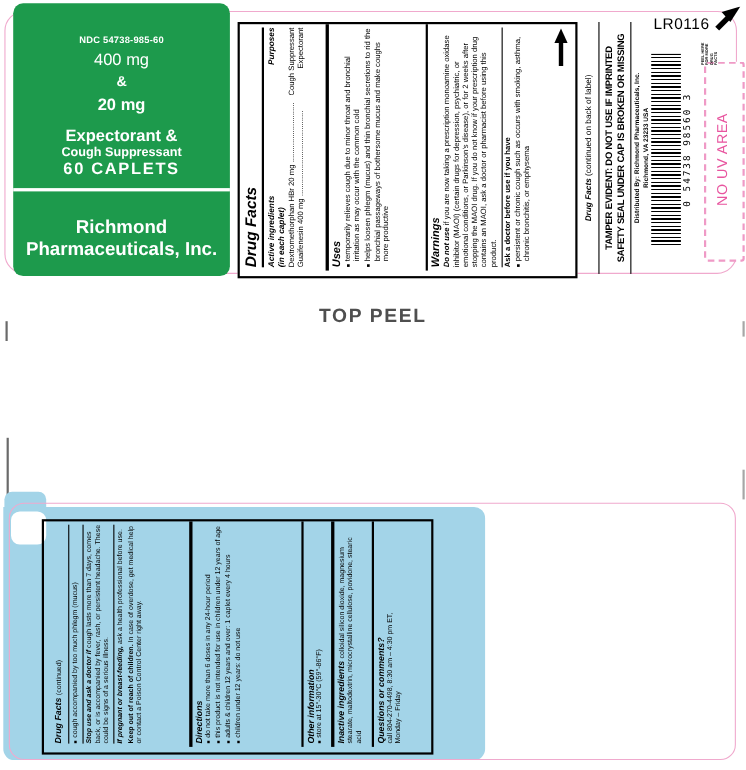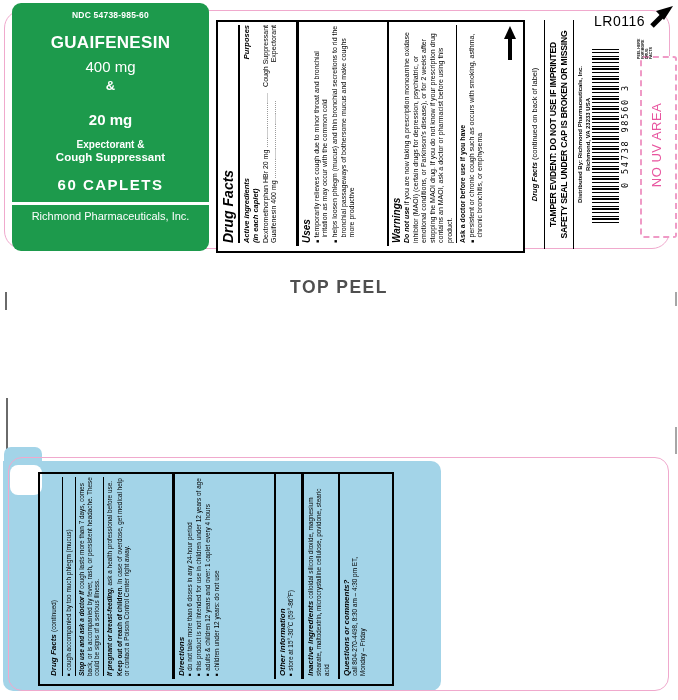--- a/index.html
+++ b/index.html
@@ -7,31 +7,31 @@
           font-family:"Liberation Sans",sans-serif;color:#000}
   .abs{position:absolute}
   .vstrip{position:absolute}
   .vin{transform-origin:0 0;transform:rotate(-90deg) translateX(-100%)}
   .vin *{box-sizing:border-box}
   .pinkrect{border:1.5px solid #f0a9cd;border-radius:16px;background:transparent}
 
   
   #green{left:12px;top:3px;width:197px;height:248px;background:#1d9a4c;border-radius:9px;
          display:flex;flex-direction:column;align-items:center;text-align:center;color:#fff;z-index:2}
-  .g-ndc{font-size:8.5px;margin-top:7px;font-weight:bold;letter-spacing:.2px}
+  .g-ndc{font-size:8.5px;margin-top:28px;font-weight:bold;letter-spacing:.2px}
   .g-d1{font-size:17px;font-weight:bold;margin-top:13px;letter-spacing:.3px}
   .g-s1{font-size:15px;font-weight:normal;margin-top:5px}
   .g-amp{font-size:13px;font-weight:bold;margin-top:3px}
   .g-d2{font-size:14.5px;font-weight:bold;margin-top:4px;letter-spacing:-.4px}
-  .g-s2{font-size:15px;font-weight:bold;margin-top:18px}
-  .g-c1{font-size:10px;font-weight:bold;margin-top:11px}
+  .g-s2{font-size:15px;font-weight:bold;margin-top:6px}
+  .g-c1{font-size:15px;font-weight:bold;margin-top:11px}
   .g-c2{font-size:11.5px;font-weight:bold;margin-top:1px}
-  .g-count{font-size:15px;font-weight:bold;margin-top:13px;letter-spacing:1.5px}
+  .g-count{font-size:15px;font-weight:bold;letter-spacing:1.5px}
   .g-rule{height:2.5px;background:#fff;align-self:stretch;margin-top:9px}
-  .g-co{font-size:11px;font-weight:normal;margin-top:5px}
+  .g-co{font-size:17px;font-weight:bold;margin-top:23px}
 
   
   #df-panel{left:216px;top:20px;width:305px;height:229px;border:2.5px solid #000;background:#fff;z-index:2}
   #df-panel .vin{width:224px;height:300px}
   .sec{padding:2px 3px;overflow:hidden;box-sizing:border-box}
   .secdiv{height:2.5px;background:#000}
   .hr{height:1px;background:#000;margin:2px 0}
   .hr2{height:1.5px;background:#000;margin:2px 0}
   .dfh{font-style:italic;font-weight:bold}
   .t-title{font-size:14px}
@@ -71,21 +71,20 @@
 </style>
 </head>
 <body>
 
 <div id="canvas">
 
   <div class="abs pinkrect" style="left:4px;top:10px;width:664px;height:237px;border-radius:18px"></div>
 
   <div class="abs" id="green">
     <div class="g-ndc">NDC 54738-985-60</div>
-    <div class="g-d1">GUAIFENESIN</div>
     <div class="g-s1">400 mg</div>
     <div class="g-amp">&amp;</div>
     <div class="g-s2">20 mg</div>
     <div class="g-c1">Expectorant &amp;</div>
     <div class="g-c2">Cough Suppressant</div>
     <div class="g-count">60 CAPLETS</div>
     <div class="g-rule"></div>
     <div class="g-co">Richmond Pharmaceuticals, Inc.</div>
   </div>
 

